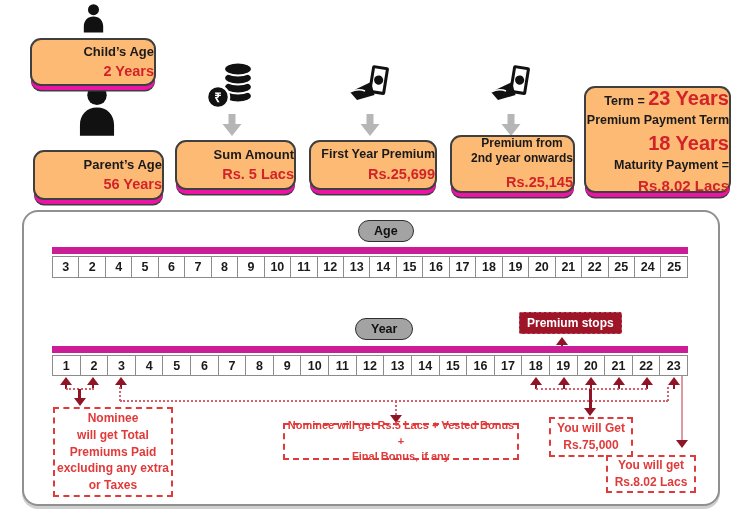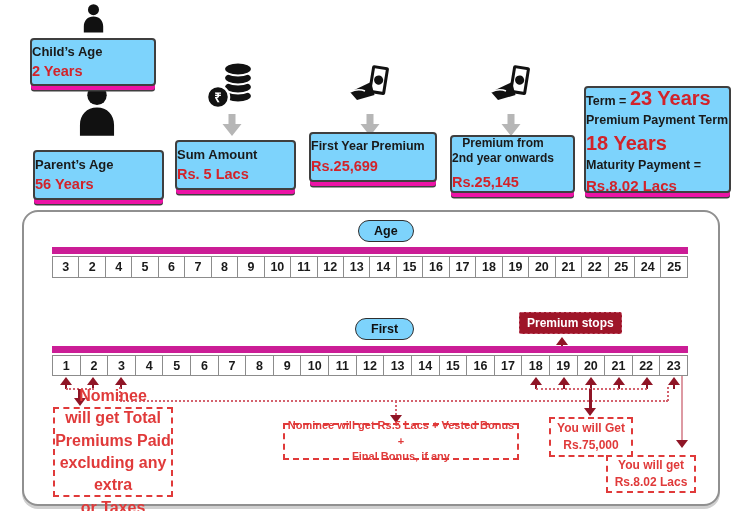--- a/index.html
+++ b/index.html
@@ -1,36 +1,36 @@
 <!DOCTYPE html>
 <html><head>
 <meta charset="utf-8">
 <style>
   html,body{margin:0;padding:0;background:#fff;}
   .canvas{position:relative;width:740px;height:511px;background:#fff;overflow:hidden;
           font-family:"Liberation Sans",sans-serif;}
   .abs{position:absolute;}
 
   
-  .tbox{position:absolute;background:#7dd3fc;border:2px solid #3f3f3f;border-radius:4px;
+  .tbox{position:absolute;background:#fdba74;border:2px solid #3f3f3f;border-radius:11px;
         box-shadow:0 5px 0 -1px #ec13a6,0 6.5px 0 -1px #3f3f3f;
-        display:flex;flex-direction:column;align-items:flex-start;justify-content:center;
+        display:flex;flex-direction:column;align-items:flex-end;justify-content:center;
         text-align:center;line-height:1.25;}
   .lbl{font-weight:bold;color:#1a1a1a;font-size:13px;}
   .lbl.sm{font-size:12.5px;}
   .val{font-weight:bold;color:#d2232a;font-size:14.5px;margin-top:2px;}
   .pre{white-space:pre-line;}
 
   .term-line{font-weight:bold;color:#1a1a1a;font-size:12.5px;line-height:1.4;}
   .term-red{color:#d2232a;font-size:20px;}
 
   
   .frame{position:absolute;left:22px;top:210px;width:694px;height:292px;background:#fff;
          border:2px solid #909090;border-radius:16px;box-shadow:0 3px 0 #cfcfcf;}
-  .pill{position:absolute;background:#7dd3fc;border:1.6px solid #2f2f2f;border-radius:12px;
+  .pill{position:absolute;background:#a3a3a3;border:1.6px solid #2f2f2f;border-radius:12px;
         font-weight:bold;font-size:12.5px;color:#111;padding:3px 15px;}
   .mag-bar{position:absolute;height:7px;background:#cb1d96;}
   .cells-row{position:absolute;display:flex;}
   .cell{flex:1;background:#fff;border:1px solid #8c8c8c;border-left:none;
         display:flex;align-items:center;justify-content:center;
         font-weight:bold;font-size:12.5px;color:#1a1a1a;}
   .cell:first-child{border-left:1px solid #8c8c8c;}
 
   .badge{position:absolute;background:#9e1528;color:#fff;font-weight:bold;font-size:12px;
          padding:3px 7px;border:1.5px dashed #c2556b;border-radius:2px;}
@@ -113,21 +113,21 @@
   <div class="tbox" style="left:33px;top:150px;width:127px;height:46px">
     <div class="lbl">Parent’s Age</div>
     <div class="val">56 Years</div>
   </div>
 
   <div class="tbox" style="left:175px;top:140px;width:117px;height:46px">
     <div class="lbl">Sum Amount</div>
     <div class="val">Rs. 5 Lacs</div>
   </div>
 
-  <div class="tbox" style="left:309px;top:132px;width:124px;height:46px">
+  <div class="tbox" style="left:309px;top:140px;width:124px;height:46px">
     <div class="lbl sm">First Year Premium</div>
     <div class="val">Rs.25,699</div>
   </div>
 
   <div class="tbox" style="left:450px;top:135px;width:121px;height:54px">
     <div class="lbl sm pre" style="font-size:12px">Premium from
 2nd year onwards</div>
     <div class="val" style="margin-top:7px">Rs.25,145</div>
   </div>
 
@@ -165,21 +165,21 @@
       <div class="cell">18</div>
       <div class="cell">19</div>
       <div class="cell">20</div>
       <div class="cell">21</div>
       <div class="cell">22</div>
       <div class="cell">25</div>
       <div class="cell">24</div>
       <div class="cell">25</div>
     </div>
 
-  <div class="pill" style="left:355px;top:318px">First</div>
+  <div class="pill" style="left:355px;top:318px">Year</div>
 
   <div class="badge" style="left:519px;top:312px">Premium stops</div>
   <div class="uarr" style="left:556px;top:337px">
     <div class="head"></div>
       <div class="stem"></div>
   </div>
 
   <div class="mag-bar" style="left:52px;top:346px;width:636px"></div>
   <div class="cells-row" style="left:52px;top:355px;width:636px;height:21px">
       <div class="cell">1</div>
@@ -254,21 +254,21 @@
   <div class="dot-v" style="left:395px;top:401px;height:14px"></div>
   <div class="dhead" style="left:390px;top:415px"></div>
 
   <div class="dot-h" style="left:536px;top:388px;width:111px"></div>
   <div class="dstem" style="left:589px;top:389px;height:20px"></div>
   <div class="dhead" style="left:584px;top:408px"></div>
 
   <div class="thin-v" style="left:681px;top:376px;height:64px"></div>
   <div class="dhead" style="left:676px;top:440px"></div>
 
-  <div class="note" style="left:53px;top:407px;width:116px;height:86px;font-size:16px">Nominee
+  <div class="note" style="left:53px;top:407px;width:116px;height:86px;font-size:12px">Nominee
 will get Total
 Premiums Paid
 excluding any extra
 or Taxes</div>
 
   <div class="note" style="left:283px;top:423px;width:232px;height:33px;font-size:11px">Nominee will get Rs.5 Lacs + Vested Bonus +
 Final Bonus, if any</div>
 
   <div class="note" style="left:549px;top:417px;width:80px;height:36px;font-size:12px">You will Get
 Rs.75,000</div>

